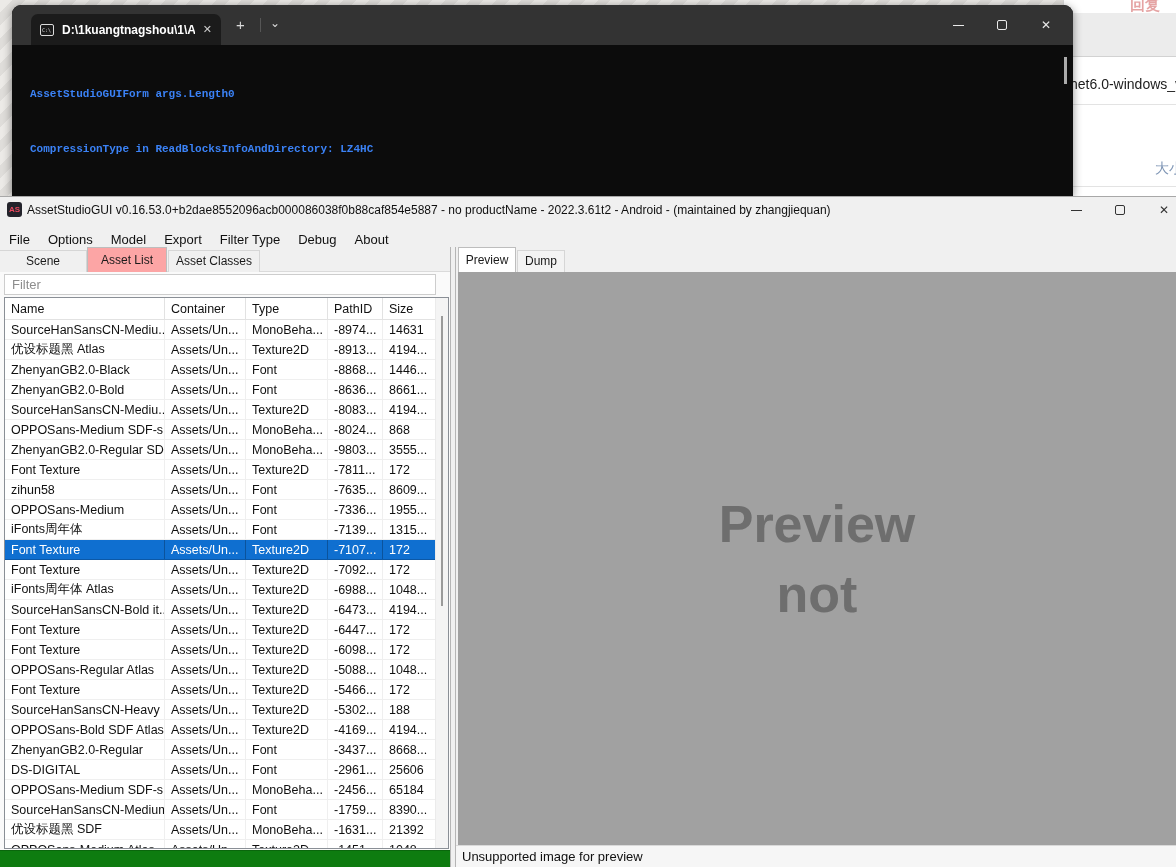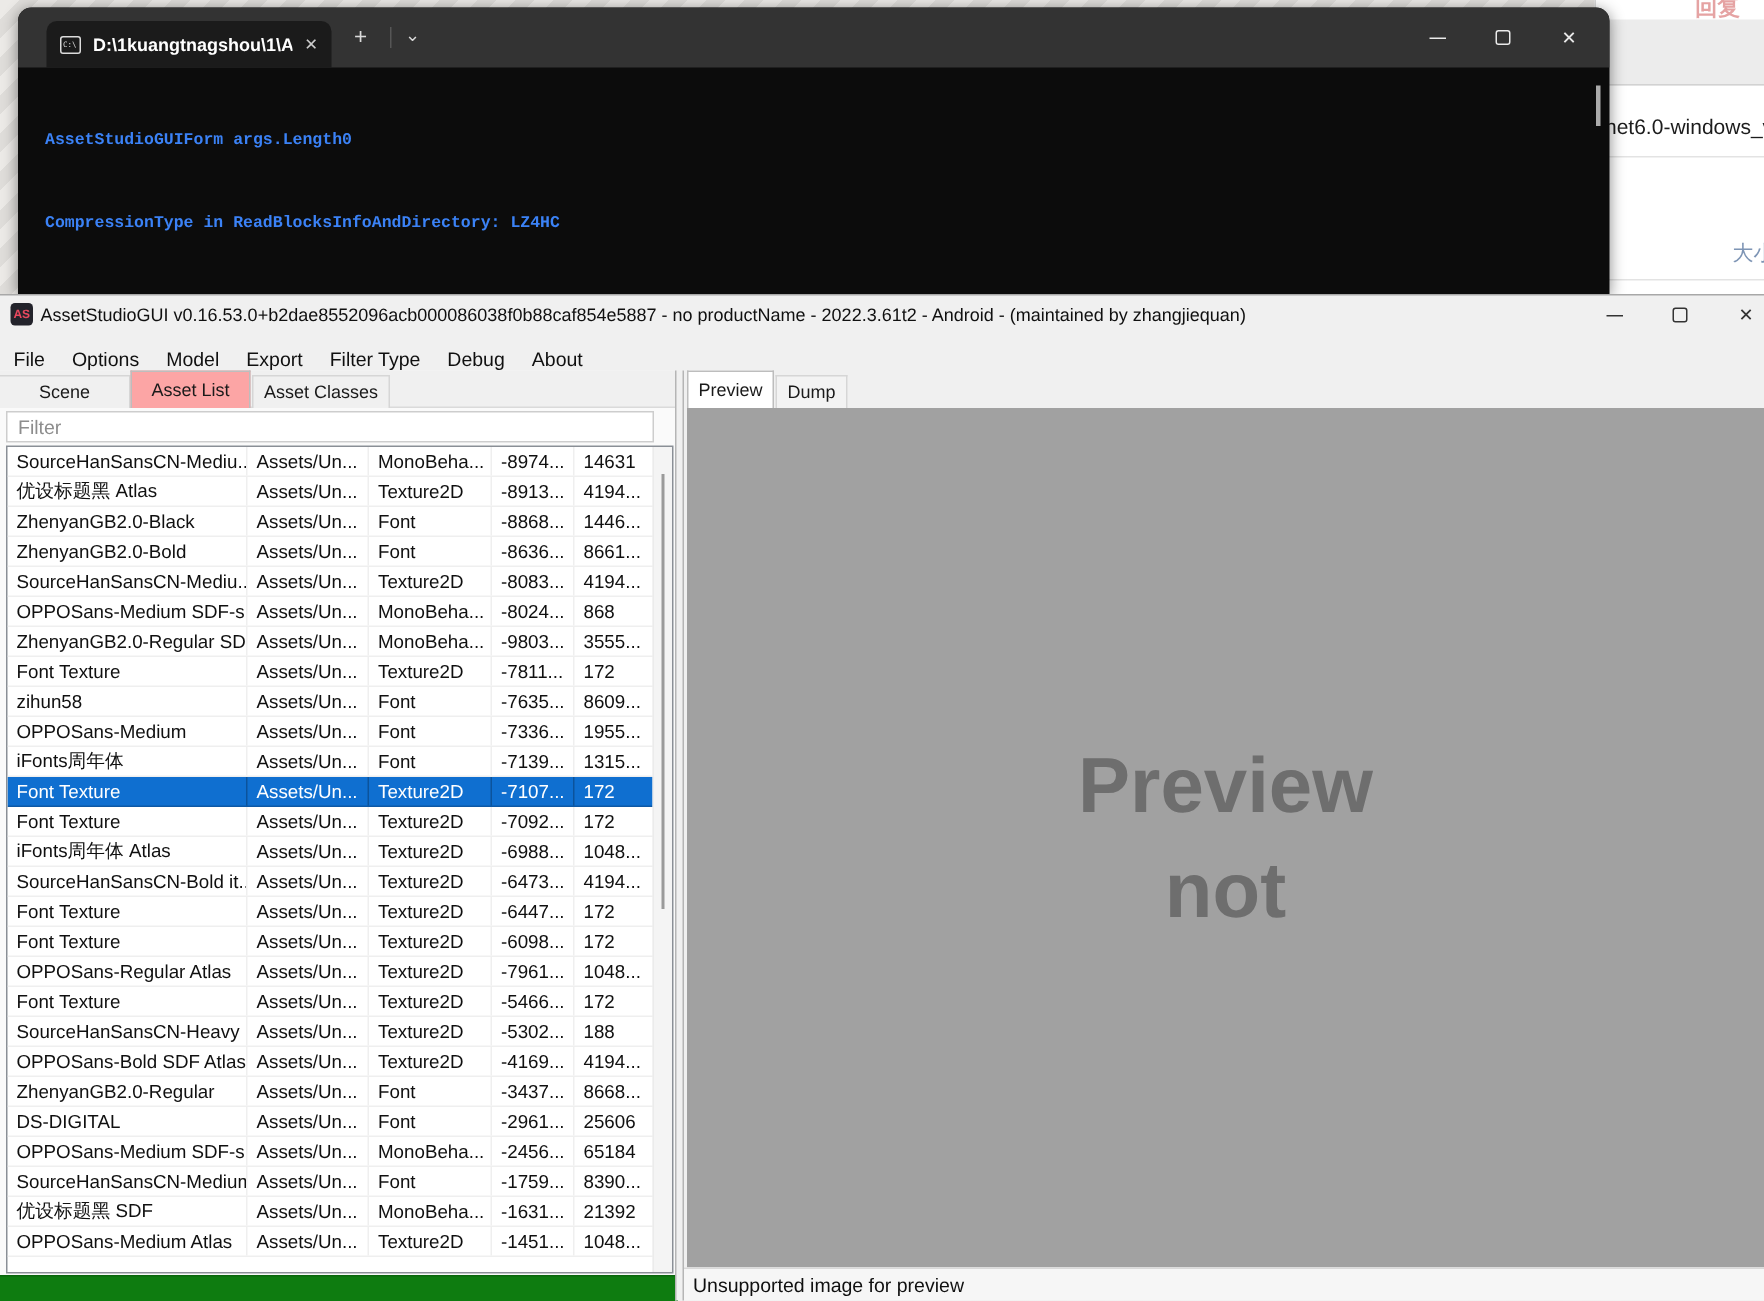--- a/index.html
+++ b/index.html
@@ -171,20 +171,27 @@
   <div class="main">
 
     <div class="left-page">
       <div class="left-tabstrip">
         <span class="ltab tab-plain" style="left:-1px;width:88px;">Scene Hierarchy</span>
         <span class="ltab tab-active" style="left:87px;width:80px;">Asset List</span>
         <span class="ltab tab-plain" style="left:168px;width:92px;">Asset Classes</span>
       </div>
       <input class="filter-input" type="text" placeholder="Filter" style="">
       <div class="table">
+        <div class="hdr">
+          <span class="cell c0">Name</span>
+          <span class="cell c1">Container</span>
+          <span class="cell c2">Type</span>
+          <span class="cell c3">PathID</span>
+          <span class="cell c4">Size</span>
+        </div>
         <div>
             <div class="row">
     <span class="cell c0">SourceHanSansCN-Mediu...</span>
     <span class="cell c1">Assets/Un...</span>
     <span class="cell c2">MonoBeha...</span>
     <span class="cell c3">-8974...</span>
     <span class="cell c4">14631</span>
   </div>
             <div class="row">
     <span class="cell c0">优设标题黑 Atlas</span>
@@ -295,21 +302,21 @@
     <span class="cell c0">Font Texture</span>
     <span class="cell c1">Assets/Un...</span>
     <span class="cell c2">Texture2D</span>
     <span class="cell c3">-6098...</span>
     <span class="cell c4">172</span>
   </div>
             <div class="row">
     <span class="cell c0">OPPOSans-Regular Atlas</span>
     <span class="cell c1">Assets/Un...</span>
     <span class="cell c2">Texture2D</span>
-    <span class="cell c3">-7961...</span>
+    <span class="cell c3">-5088...</span>
     <span class="cell c4">1048...</span>
   </div>
             <div class="row">
     <span class="cell c0">Font Texture</span>
     <span class="cell c1">Assets/Un...</span>
     <span class="cell c2">Texture2D</span>
     <span class="cell c3">-5466...</span>
     <span class="cell c4">172</span>
   </div>
             <div class="row">

